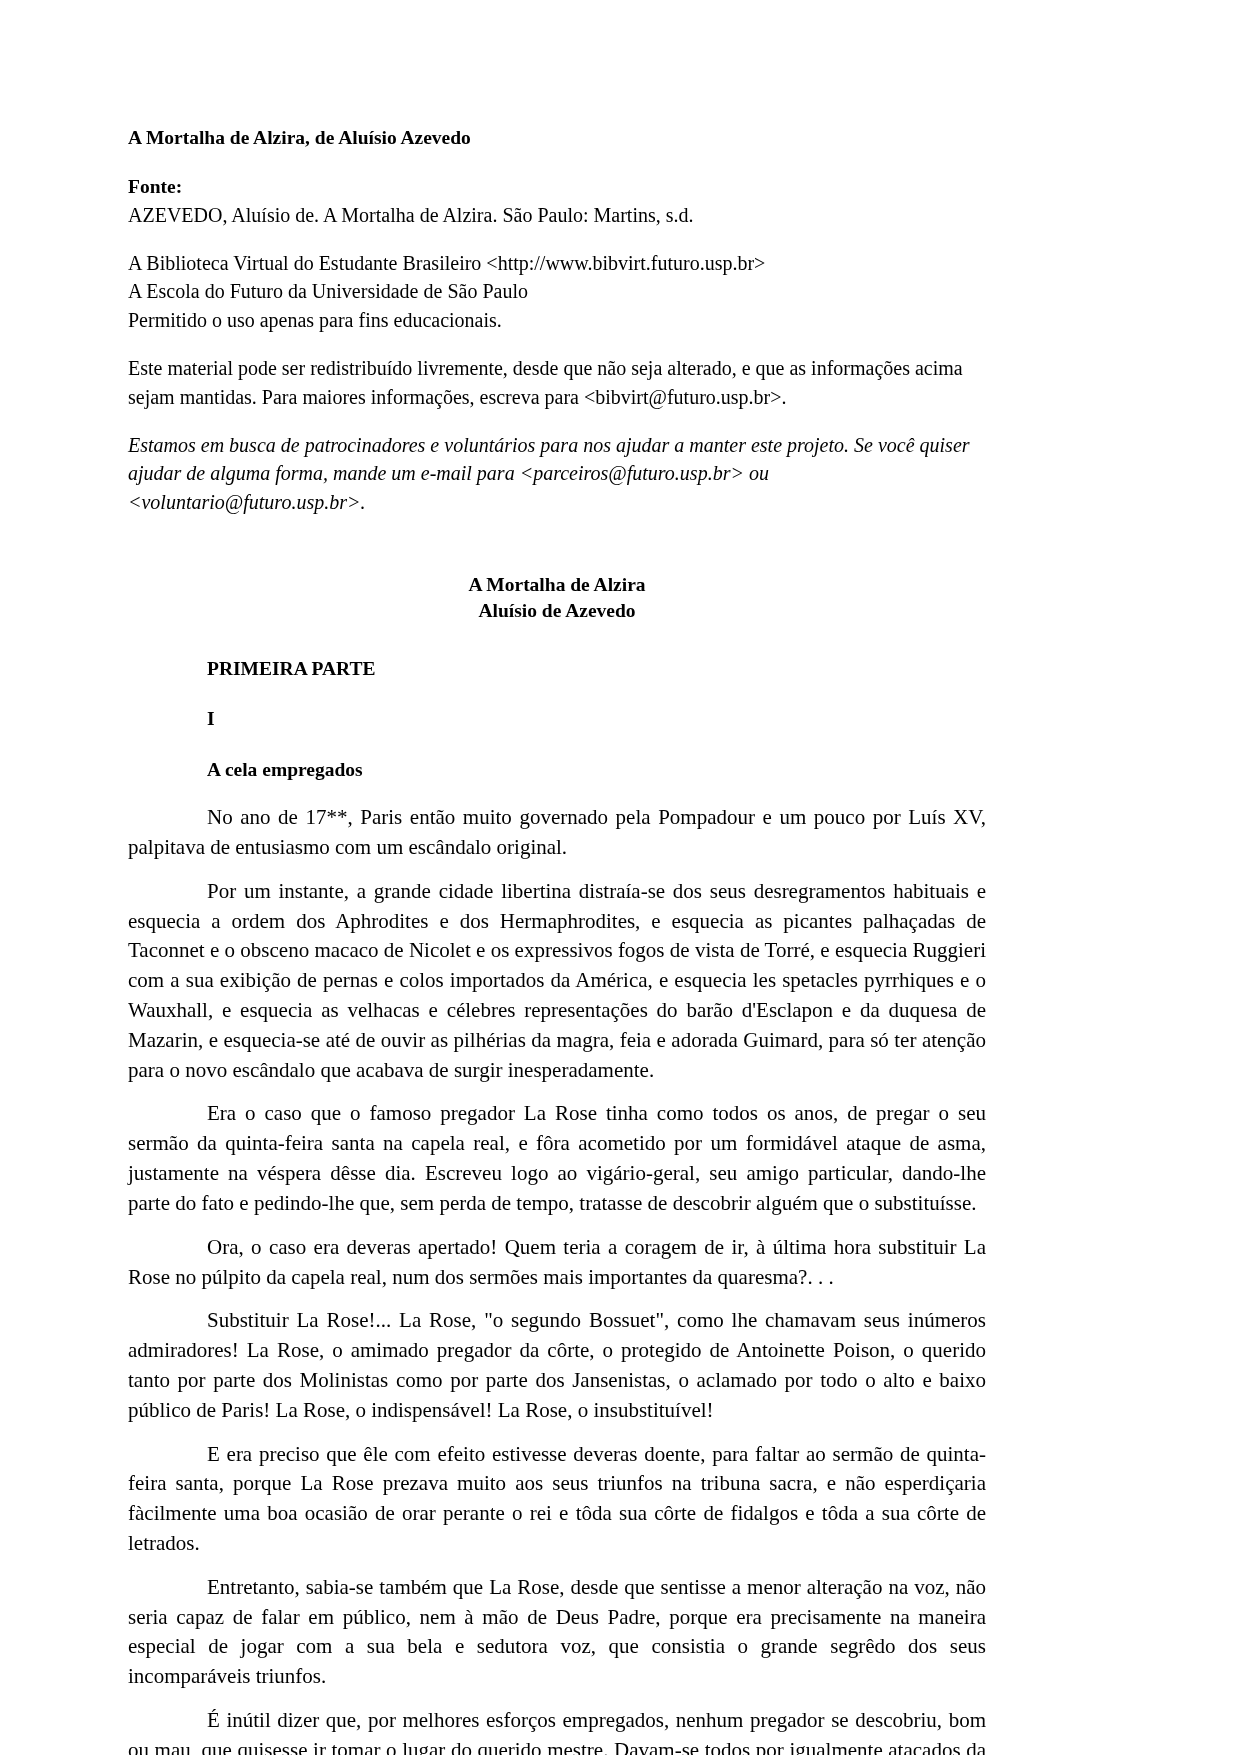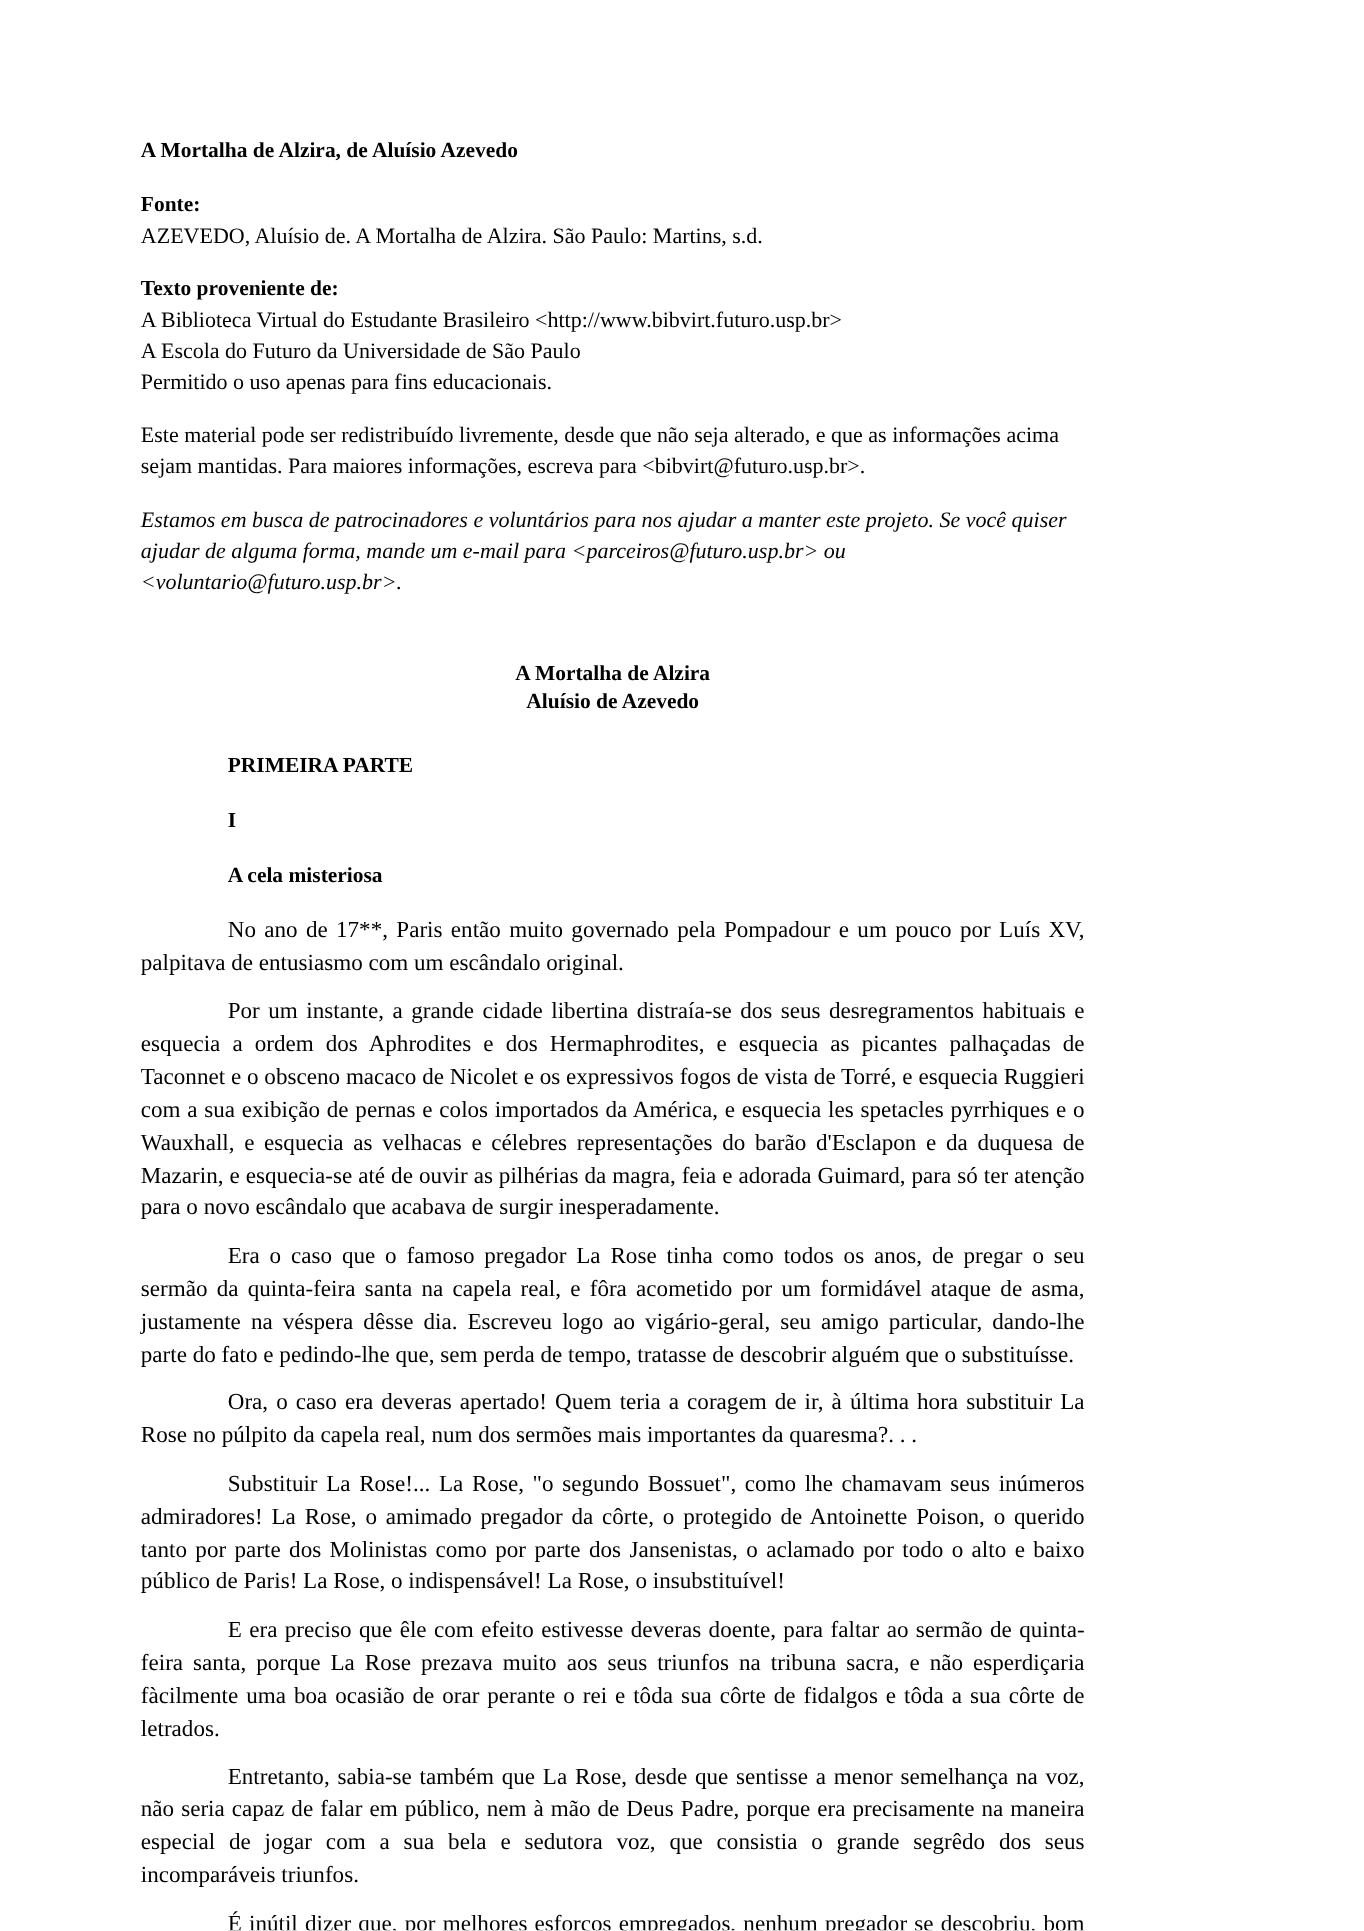--- a/index.html
+++ b/index.html
@@ -126,46 +126,45 @@
   <div class="content">
 
     <h1 class="fm-title">A Mortalha de Alzira, de Aluísio Azevedo</h1>
 
     <div class="fm-block">
       <p class="fm-label">Fonte:</p>
       <p class="fm-line">AZEVEDO, Aluísio de. A Mortalha de Alzira.  São Paulo: Martins,  s.d.</p>
     </div>
 
     <div class="fm-block">
-      <p class="fm-label">Texto proveniente de:</p>
       <p class="fm-line">A Biblioteca Virtual do Estudante Brasileiro &lt;http://www.bibvirt.futuro.usp.br&gt;</p>
       <p class="fm-line">A Escola do Futuro da Universidade de São Paulo</p>
       <p class="fm-line">Permitido o uso apenas para fins educacionais.</p>
     </div>
 
     <p class="fm-para">Este material pode ser redistribuído livremente, desde que não seja alterado, e que as informações acima sejam mantidas. Para maiores informações, escreva para &lt;bibvirt@futuro.usp.br&gt;.</p>
 
     <p class="fm-italic">Estamos em busca de patrocinadores e voluntários para nos ajudar a manter este projeto. Se você quiser ajudar de alguma forma, mande um e-mail para &lt;parceiros@futuro.usp.br&gt; ou &lt;voluntario@futuro.usp.br&gt;.</p>
 
     <div class="book-title-block">
       <p class="bt-line">A Mortalha de Alzira</p>
       <p class="bt-line">Aluísio de Azevedo</p>
     </div>
 
     <div class="headings">
       <p class="h-part">PRIMEIRA PARTE</p>
       <p class="h-num">I</p>
-      <p class="h-chapter">A cela misteriosa</p>
+      <p class="h-chapter">A cela empregados</p>
     </div>
 
     <div class="body-text">
       <p>No ano de 17**, Paris então muito governado pela Pompadour e um pouco por Luís XV, palpitava de entusiasmo com um escândalo original.</p>
       <p>Por um instante, a grande cidade libertina distraía-se dos seus desregramentos habituais e esquecia a ordem dos Aphrodites e dos Hermaphrodites, e esquecia as picantes palhaçadas de Taconnet e o obsceno macaco de Nicolet e os expressivos fogos de vista de Torré, e esquecia Ruggieri com a sua exibição de pernas e colos importados da América, e esquecia les spetacles pyrrhiques e o Wauxhall, e esquecia as velhacas e célebres representações do barão d'Esclapon e da duquesa de Mazarin, e esquecia-se até de ouvir as pilhérias da magra, feia e adorada Guimard, para só ter atenção para o novo escândalo que acabava de surgir inesperadamente.</p>
       <p>Era o caso que o famoso pregador La Rose tinha como todos os anos, de pregar o seu sermão da quinta-feira santa na capela real, e fôra acometido por um formidável ataque de asma, justamente na véspera dêsse dia. Escreveu logo ao vigário-geral, seu amigo particular, dando-lhe parte do fato e pedindo-lhe que, sem perda de tempo, tratasse de descobrir alguém que o substituísse.</p>
       <p>Ora, o caso era deveras apertado! Quem teria a coragem de ir, à última hora substituir La Rose no púlpito da capela real, num dos sermões mais importantes da quaresma?. . .</p>
       <p>Substituir La Rose!... La Rose, "o segundo Bossuet", como lhe chamavam seus inúmeros admiradores! La Rose, o amimado pregador da côrte, o protegido de Antoinette Poison, o querido tanto por parte dos Molinistas como por parte dos Jansenistas, o aclamado por todo o alto e baixo público de Paris! La Rose, o indispensável! La Rose, o insubstituível!</p>
       <p>E era preciso que êle com efeito estivesse deveras doente, para faltar ao sermão de quinta-feira santa, porque La Rose prezava muito aos seus triunfos na tribuna sacra, e não esperdiçaria fàcilmente uma boa ocasião de orar perante o rei e tôda sua côrte de fidalgos e tôda a sua côrte de letrados.</p>
-      <p>Entretanto, sabia-se também que La Rose, desde que sentisse a menor semelhança na voz, não seria capaz de falar em público, nem à mão de Deus Padre, porque era precisamente na maneira especial de jogar com a sua bela e sedutora voz, que consistia o grande segrêdo dos seus incomparáveis triunfos.</p>
+      <p>Entretanto, sabia-se também que La Rose, desde que sentisse a menor alteração na voz, não seria capaz de falar em público, nem à mão de Deus Padre, porque era precisamente na maneira especial de jogar com a sua bela e sedutora voz, que consistia o grande segrêdo dos seus incomparáveis triunfos.</p>
       <p>É inútil dizer que, por melhores esforços empregados, nenhum pregador se descobriu, bom ou mau, que quisesse ir tomar o lugar do querido mestre. Davam-se todos por igualmente atacados da garganta, como se a asma de La Rose, à semelhança do que sucedia com o seu estilo oratório, se estendesse de improviso por todos êles, desde o mais pretensioso até ao mínimo dos numerosos pregadores sagrados, que nesse piedoso e alegre tempo enchiam os púlpitos de Paris com as suas frases retumbantes e com os seus eloqüentes e artísticos soluços.</p>
     </div>
 
   </div>
 </div>
 
 </body></html>

